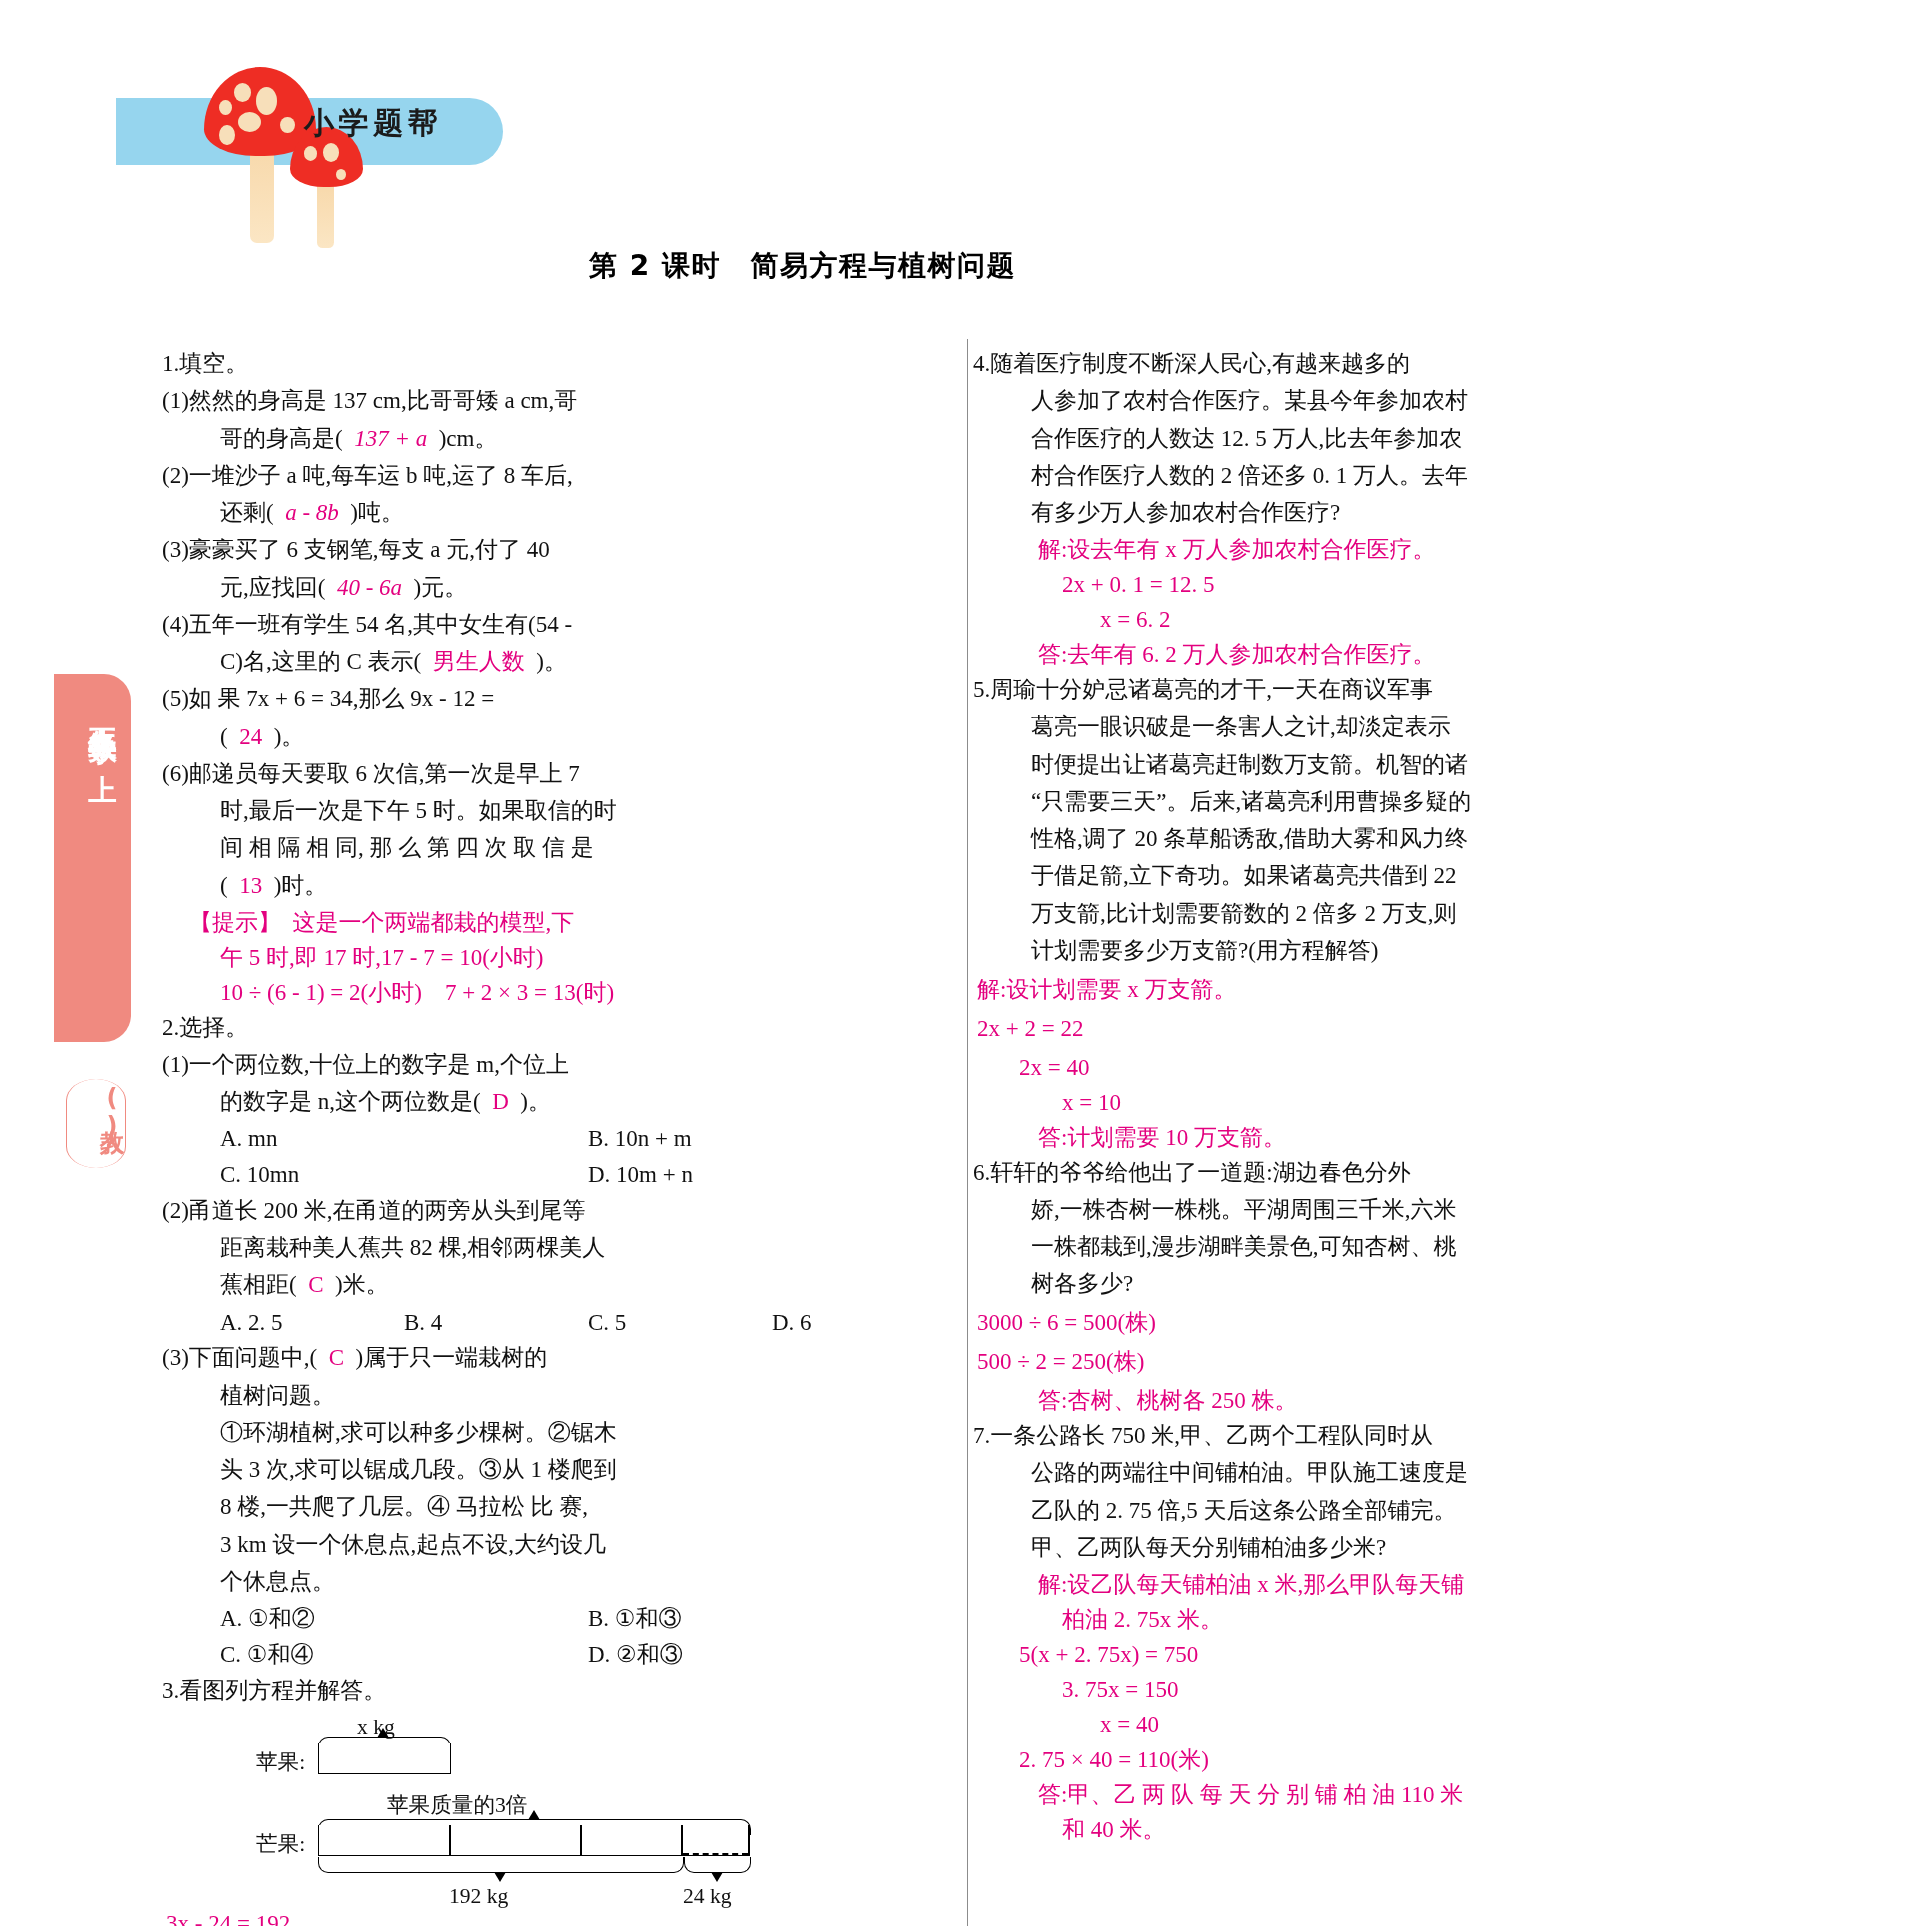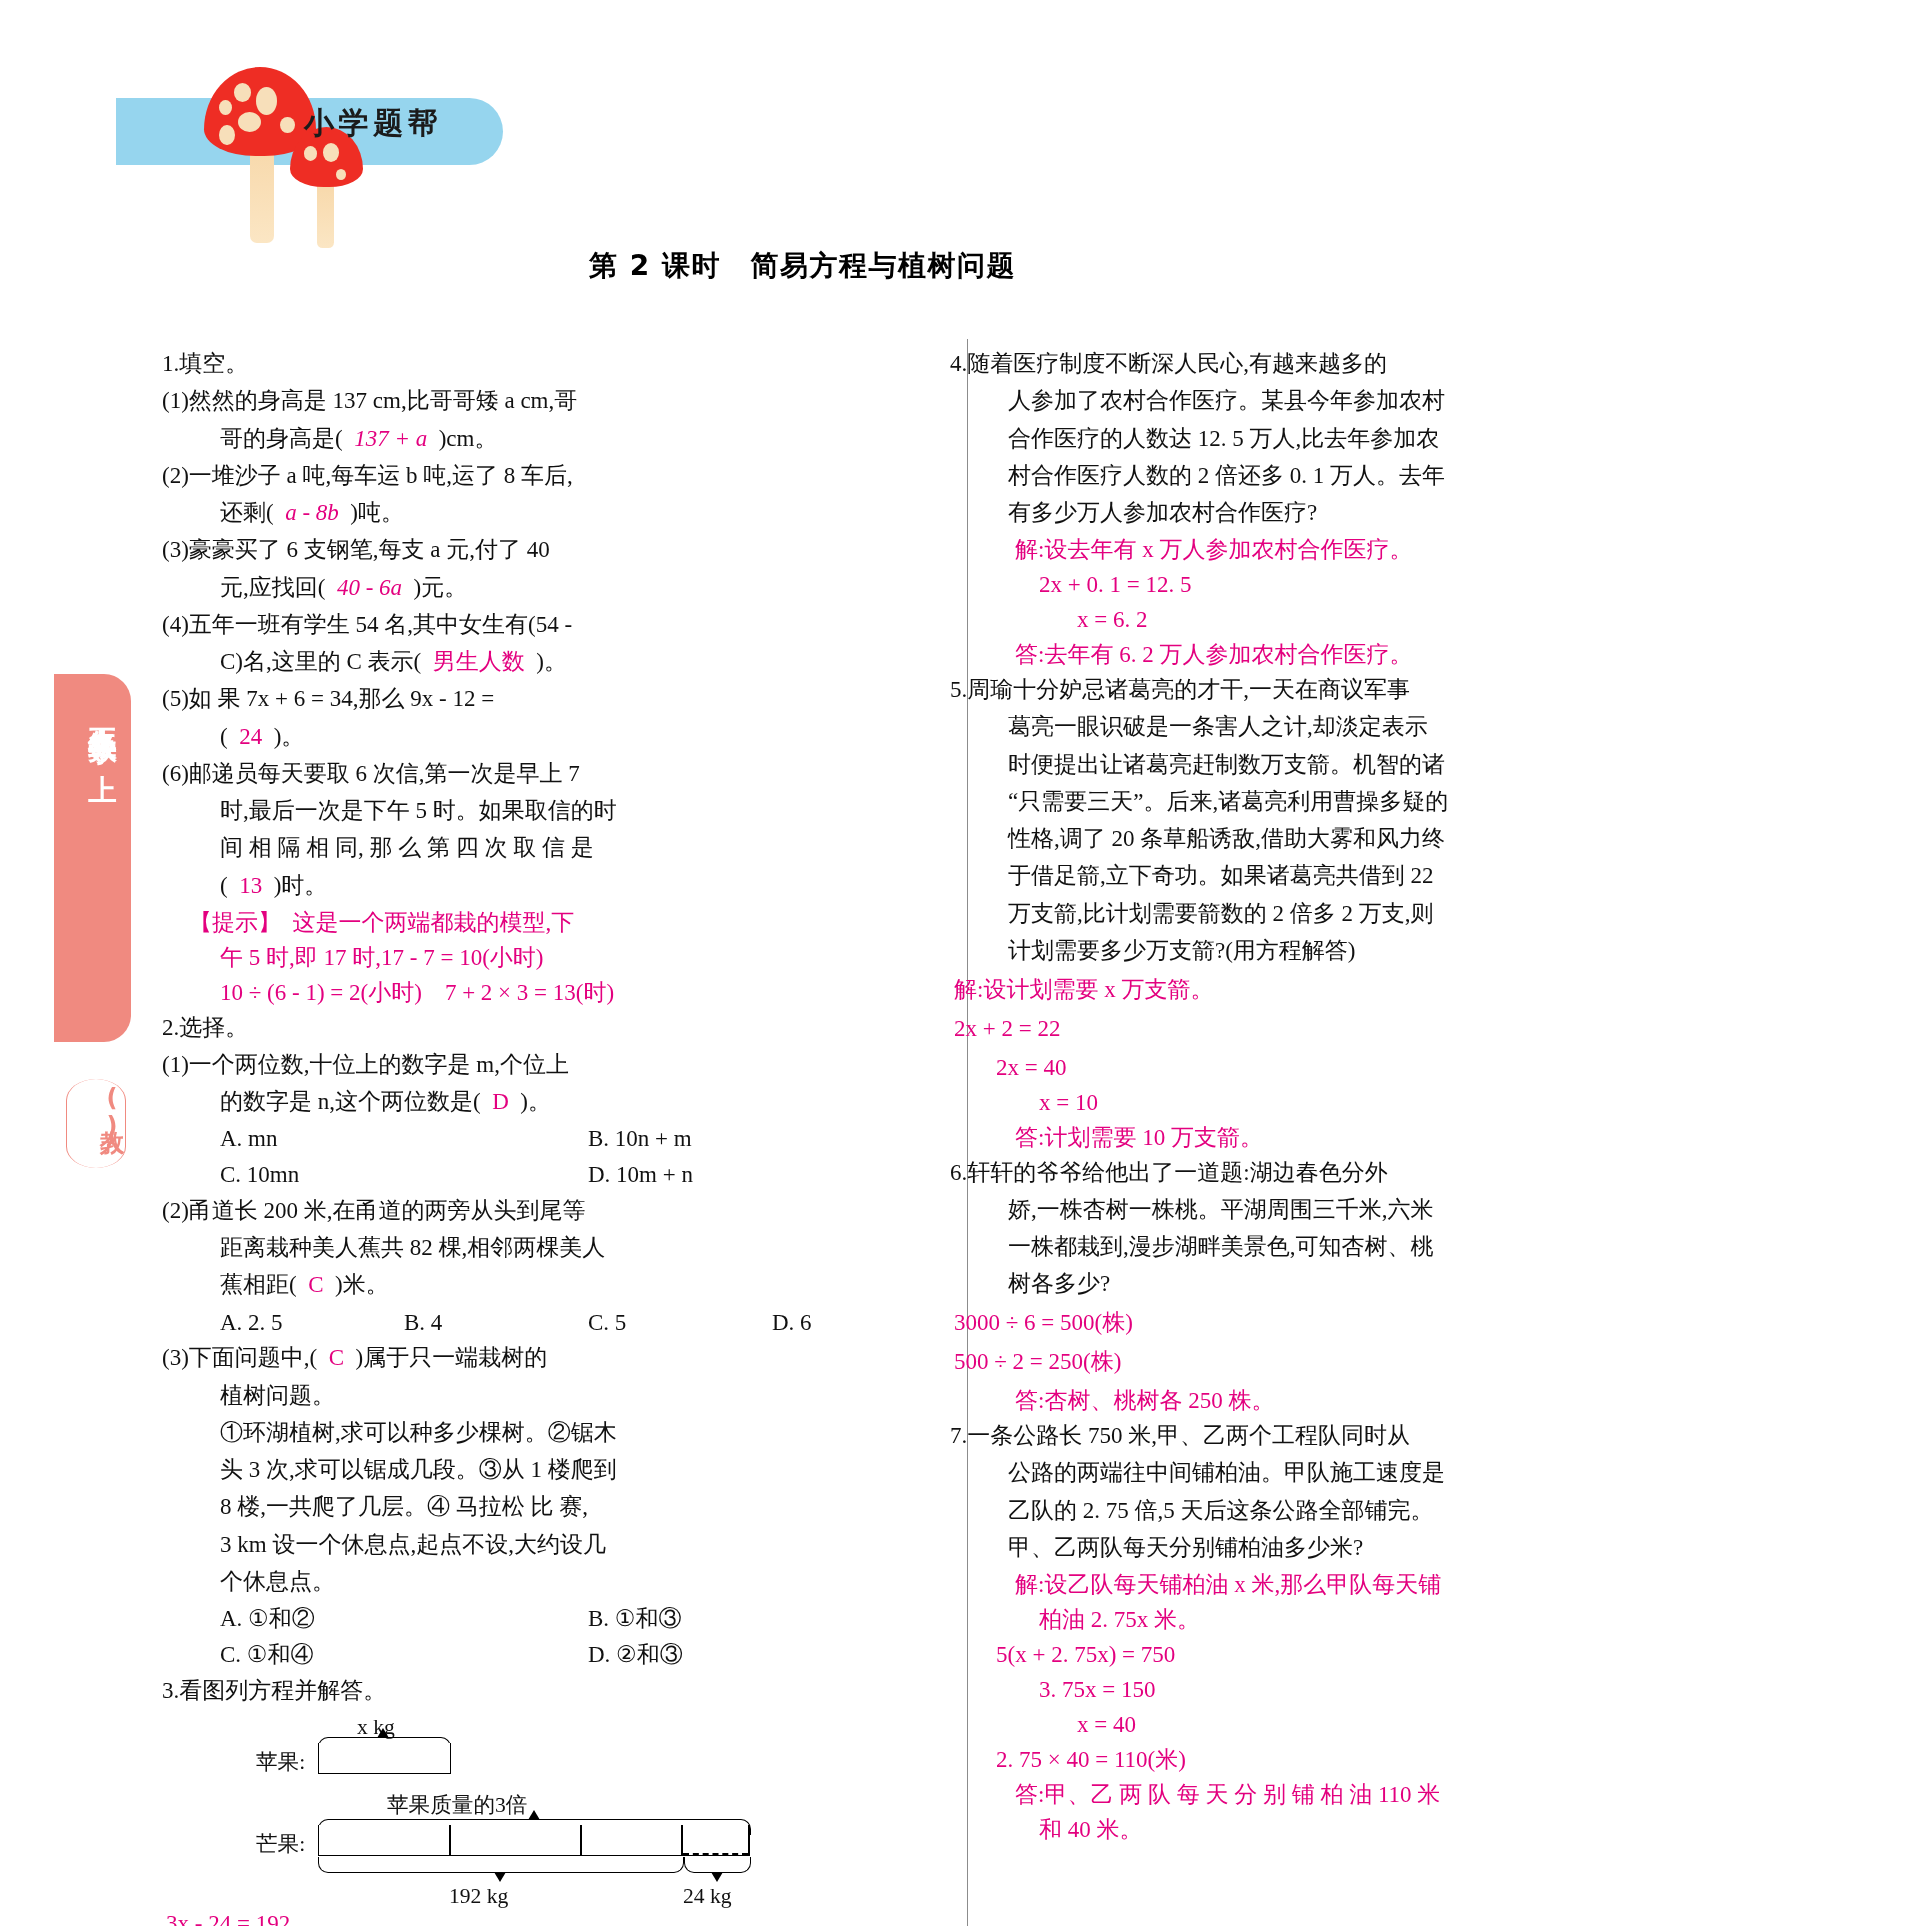--- a/index.html
+++ b/index.html
@@ -54,21 +54,21 @@
   .title{
     position:absolute;left:589px;top:247px;width:809px;
     font-family:"DejaVu Sans","Liberation Sans",sans-serif;
     font-weight:bold;font-size:28px;color:#000;letter-spacing:1.5px;
     white-space:pre;
   }
 
   
   .col{position:absolute;top:347px;font-size:23px;line-height:1.52;color:#111;}
   .col-left{left:162px;width:778px;}
-  .col-right{left:950px;width:817px;}
+  .col-right{left:973px;width:817px;}
   .divider{position:absolute;left:967px;top:339px;width:1.2px;height:2173px;background:#8c8c8c;}
 
   
   .q{margin:0 0 2.3px 0;text-align:justify;text-justify:inter-ideograph;}
   .ind1{padding-left:27px;text-indent:-27px;}
   .ind3{padding-left:58px;text-indent:0;}
   .ans{color:#e3007f;}
   .sol{color:#e3007f;margin:4px;}
   .sol-i1{color:#e3007f;margin:0;padding-left:46px;}
   .sol-i2{color:#e3007f;margin:0;padding-left:89px;}

